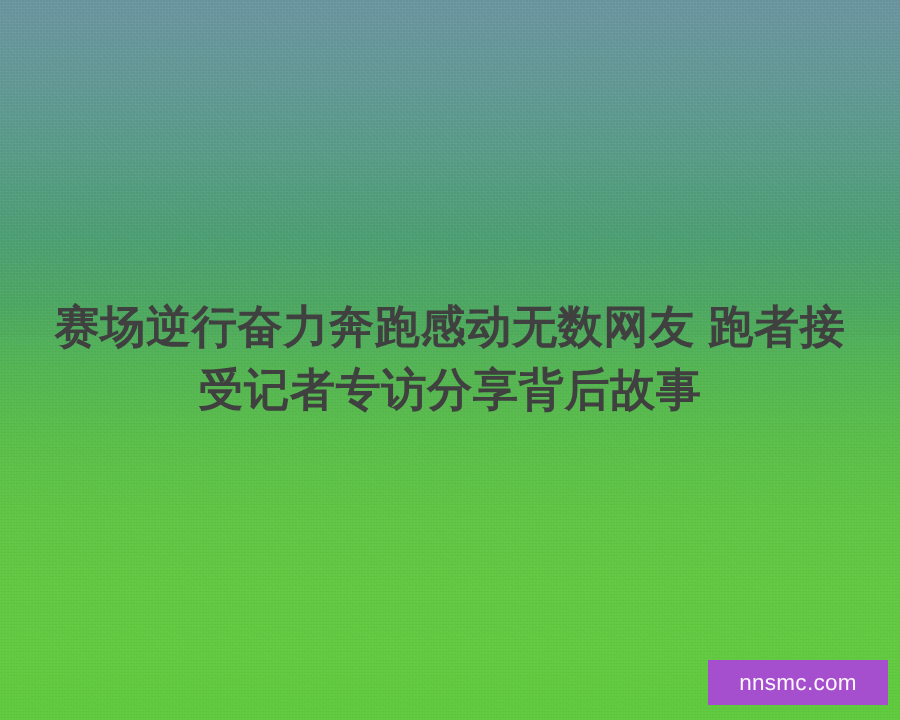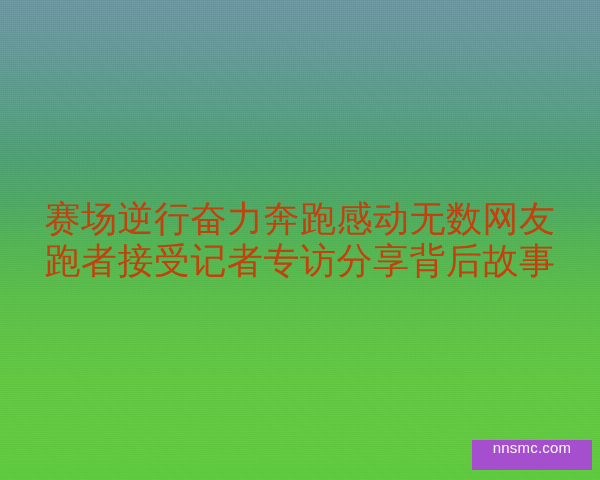--- a/index.html
+++ b/index.html
@@ -55,40 +55,40 @@
         rgba(0,0,0,0.06) 1px, rgba(0,0,0,0.06) 3px);
   }
 
   
   #headline {
     position: absolute;
     left: 0;
     right: 0;
     top: 198px;
     text-align: center;
-    color: #c2410c;
-    font-size: 36px;
+    color: #404040;
+    font-size: 30px;
     line-height: 42px;
     letter-spacing: 0.5px;
-    font-weight: 400;
+    font-weight: 700;
     padding: 0 24px;
     box-sizing: border-box;
     white-space: pre-wrap;
   }
 
   
   #watermark-badge {
     position: absolute;
     left: 472px;
     top: 440px;
     width: 120px;
     height: 30px;
     background: #a64fce;
     display: flex;
-    align-items: flex-start;
+    align-items: center;
     justify-content: center;
   }
 
   #watermark-text {
     color: #fdf8fe;
     font-size: 15px;
     line-height: 1;
     letter-spacing: 0.2px;
     font-weight: 400;
   }

